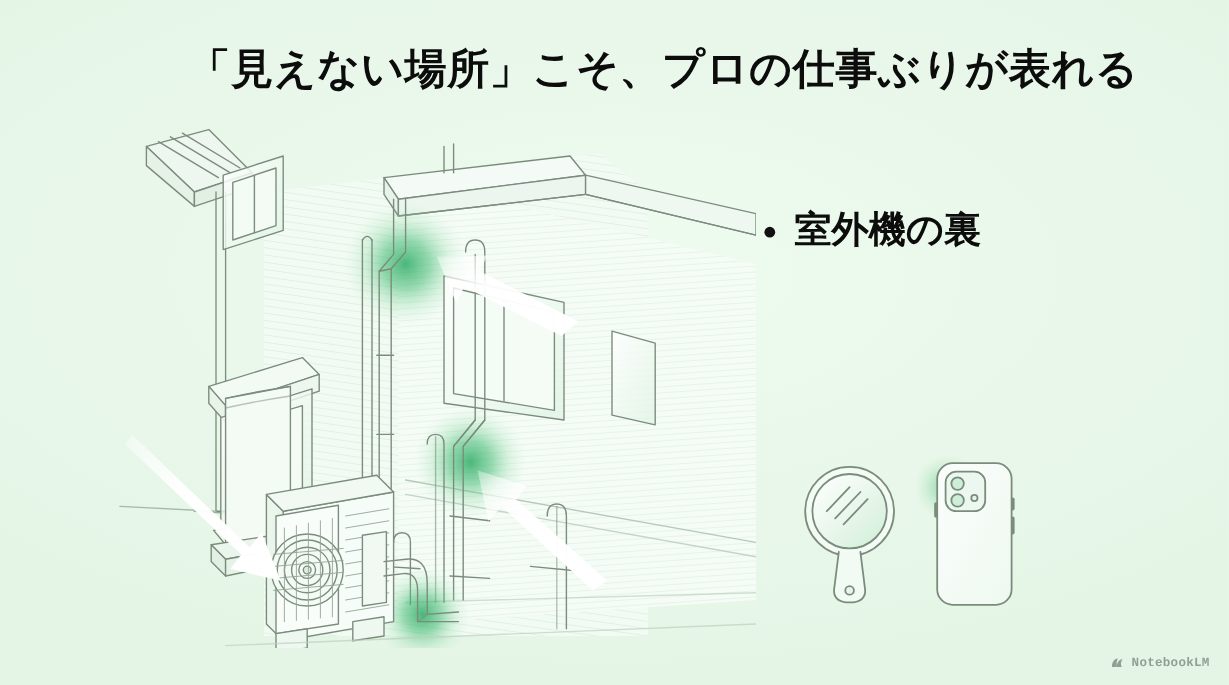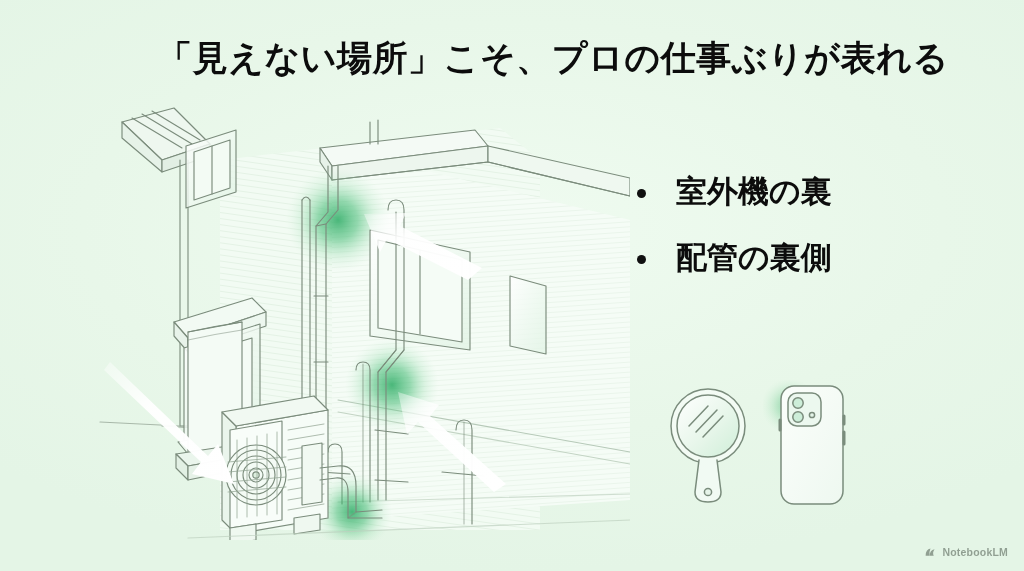--- a/index.html
+++ b/index.html
@@ -60,21 +60,20 @@
     margin-top: 17px;
     margin-right: 16px;
     flex: 0 0 auto;
   }
   .bullet-text {
     font-size: 31px;
     font-weight: 700;
     color: #0c0c0c;
     line-height: 40px;
     white-space: nowrap;
-    margin-left: 14px;
   }
 
   
   #icon-row {
     position: absolute;
     left: 663px;
     top: 380px;
     width: 200px;
     height: 130px;
   }
@@ -91,23 +90,24 @@
     height: 440px;
   }
   #illustration svg { display: block; }
 
   
   #watermark {
     position: absolute;
     right: 16px;
     bottom: 12px;
     display: flex;
-    align-items: flex-start;
+    align-items: flex-end;
     gap: 5px;
     opacity: 0.55;
+    font-family: Liberation Mono, monospace;
   }
   #watermark .wm-label {
     font-size: 10.5px;
     font-weight: 700;
     color: #4d5a4e;
     letter-spacing: 0.2px;
   }
 </style>
 </head>
 <body>
@@ -300,24 +300,20 @@
   </div>
 
   <div id="bullets">
 
     <div class="bullet-row">
       <span class="bullet-dot"></span>
       <span class="bullet-text">室外機の裏</span>
     </div>
 
 
-    <div class="bullet-row">
-      <span class="bullet-dot"></span>
-      <span class="bullet-text">配管の裏側</span>
-    </div>
   </div>
 
   <div id="icon-row">
 
     <svg id="mirror-icon" class="icon-svg" width="90" height="126" viewBox="0 0 90 126" xmlns="http://www.w3.org/2000/svg">
       <defs>
         <linearGradient id="mirrorFace" x1="0" y1="0" x2="1" y2="1">
           <stop offset="0%" stop-color="#ffffff"></stop>
           <stop offset="55%" stop-color="#e7f6ea"></stop>
           <stop offset="100%" stop-color="#cfeed8"></stop>

